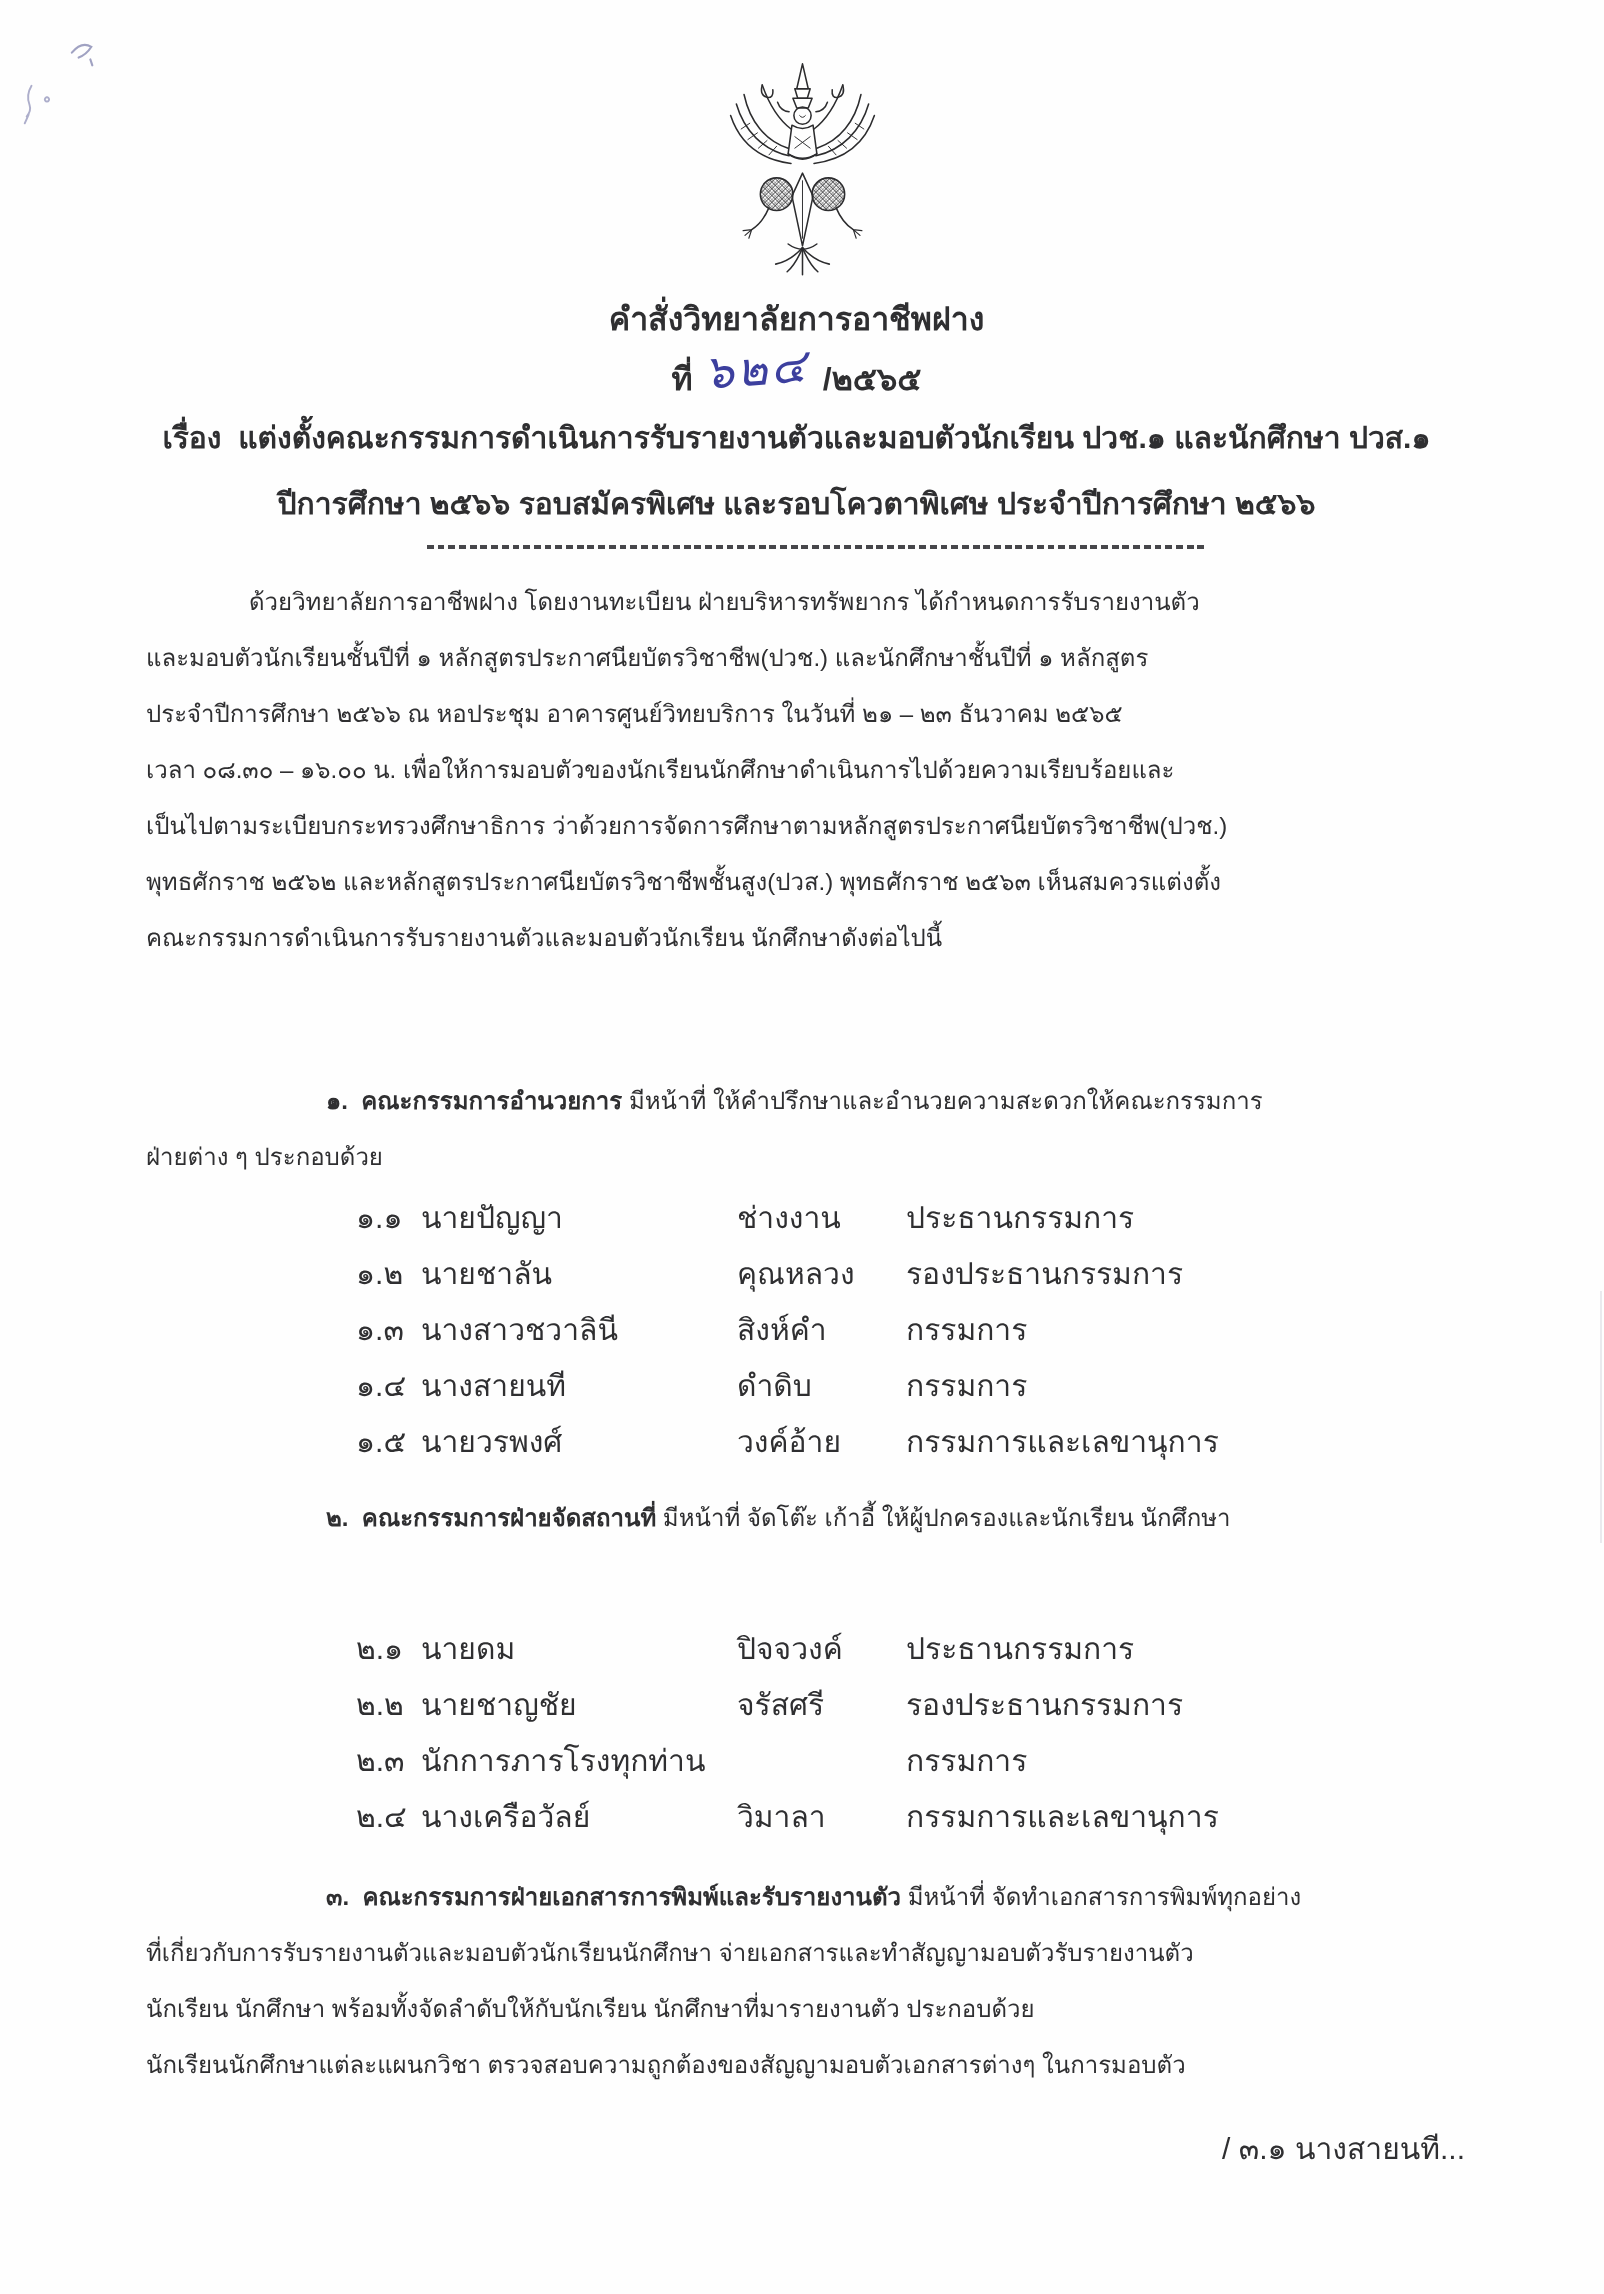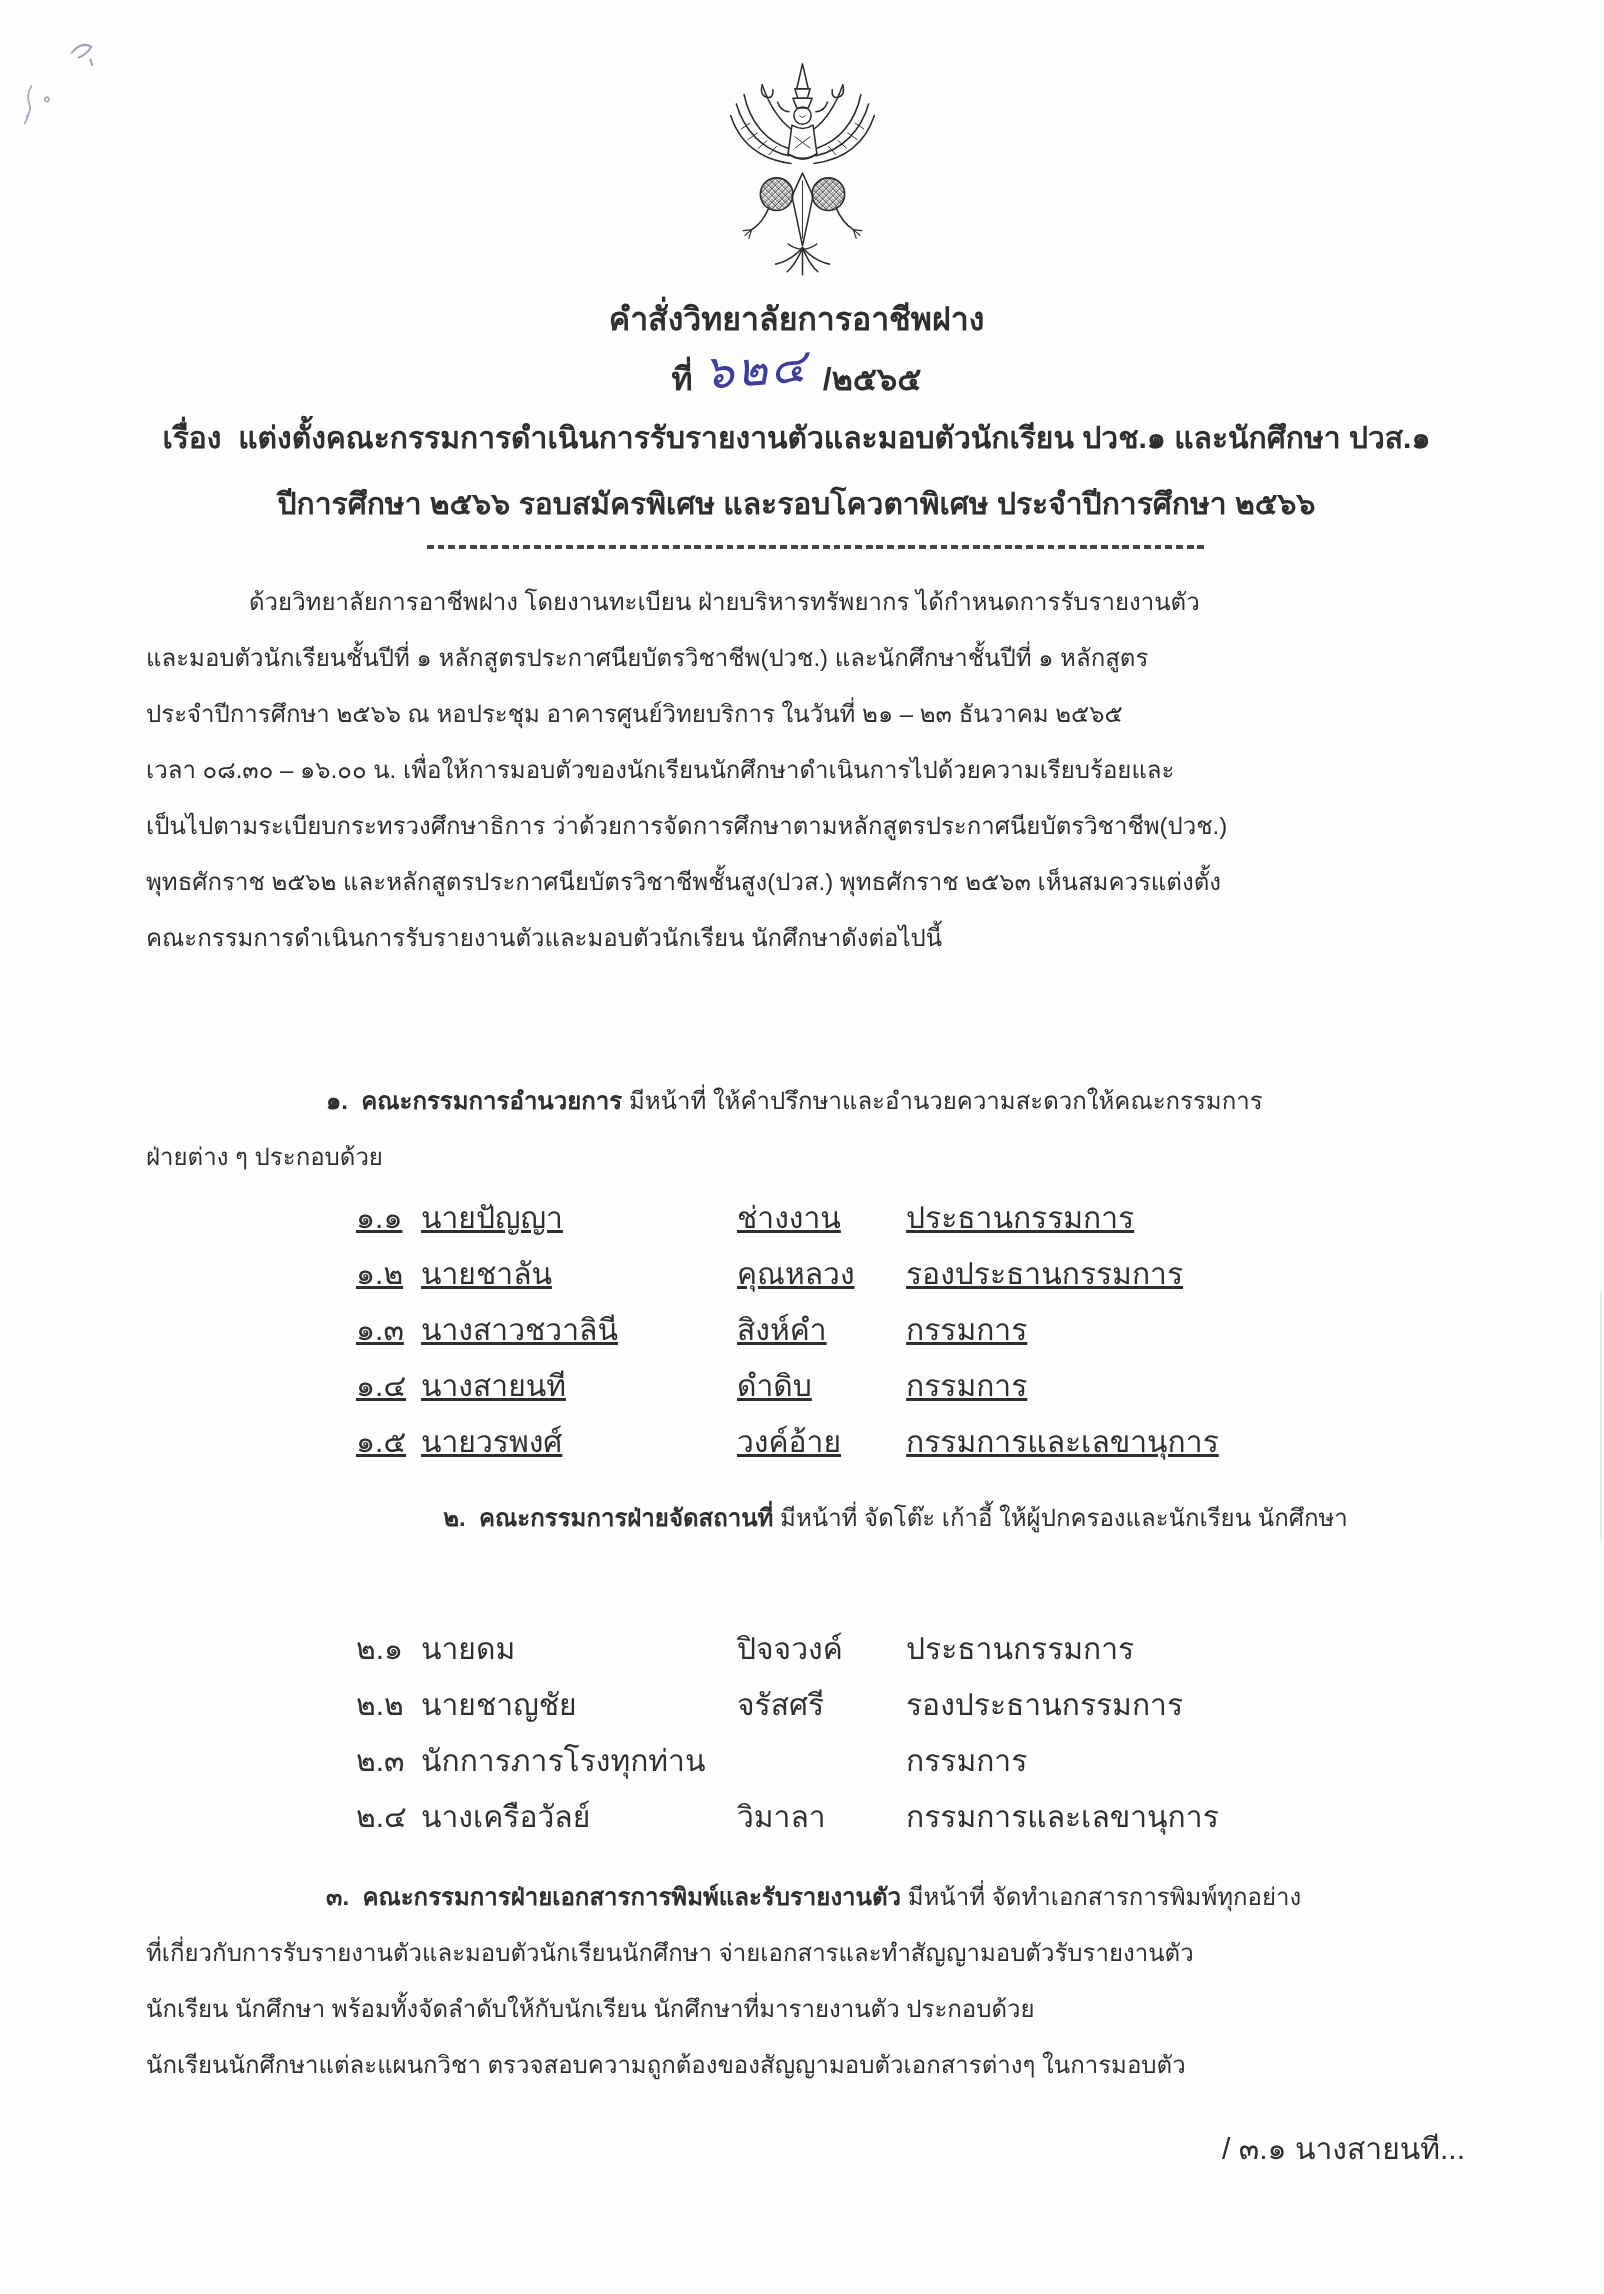--- a/index.html
+++ b/index.html
@@ -25,22 +25,22 @@
   .subject2{position:absolute;top:479px;font-size:30px;font-weight:bold;line-height:50px;white-space:pre;}
   .sep{
     position:absolute;top:545px;left:427px;width:778px;height:3.9px;
     background:repeating-linear-gradient(90deg,#47474b 0 6.8px,transparent 6.8px 10.7px);
   }
   .para{position:absolute;top:574px;}
   .para .line:first-child{padding-left:103px;}
   .sec-head{padding-left:180px;}
   .sec-head .b{font-weight:bold;}
   .sec1{position:absolute;top:1073px;}
-  .members1{position:absolute;top:1190px;left:356px;right:97px;text-decoration:underline;}
-  .sec2{position:absolute;top:1490px;text-align:center;}
+  .members1{position:absolute;top:1190px;left:356px;right:97px;}
+  .sec2{position:absolute;top:1490px;}
   .members2{position:absolute;top:1621px;left:356px;right:97px;}
   .sec3{position:absolute;top:1869px;}
   .mrow{display:grid;grid-template-columns:65px 316px 169px auto;line-height:56px;font-size:30px;}
   .mrow span{white-space:nowrap;}
   .footer-note{position:absolute;top:2121px;left:146px;right:140px;text-align:right;font-size:30px;line-height:56px;white-space:pre;}
   .pen1{position:absolute;top:39px;left:66px;}
   .pen2{position:absolute;top:78px;left:17.5px;}
   .scan-edge{position:absolute;right:2.9px;top:1291px;width:1.9px;height:252px;background:#d9d9e0;opacity:.55;}
 </style>
 </head>

